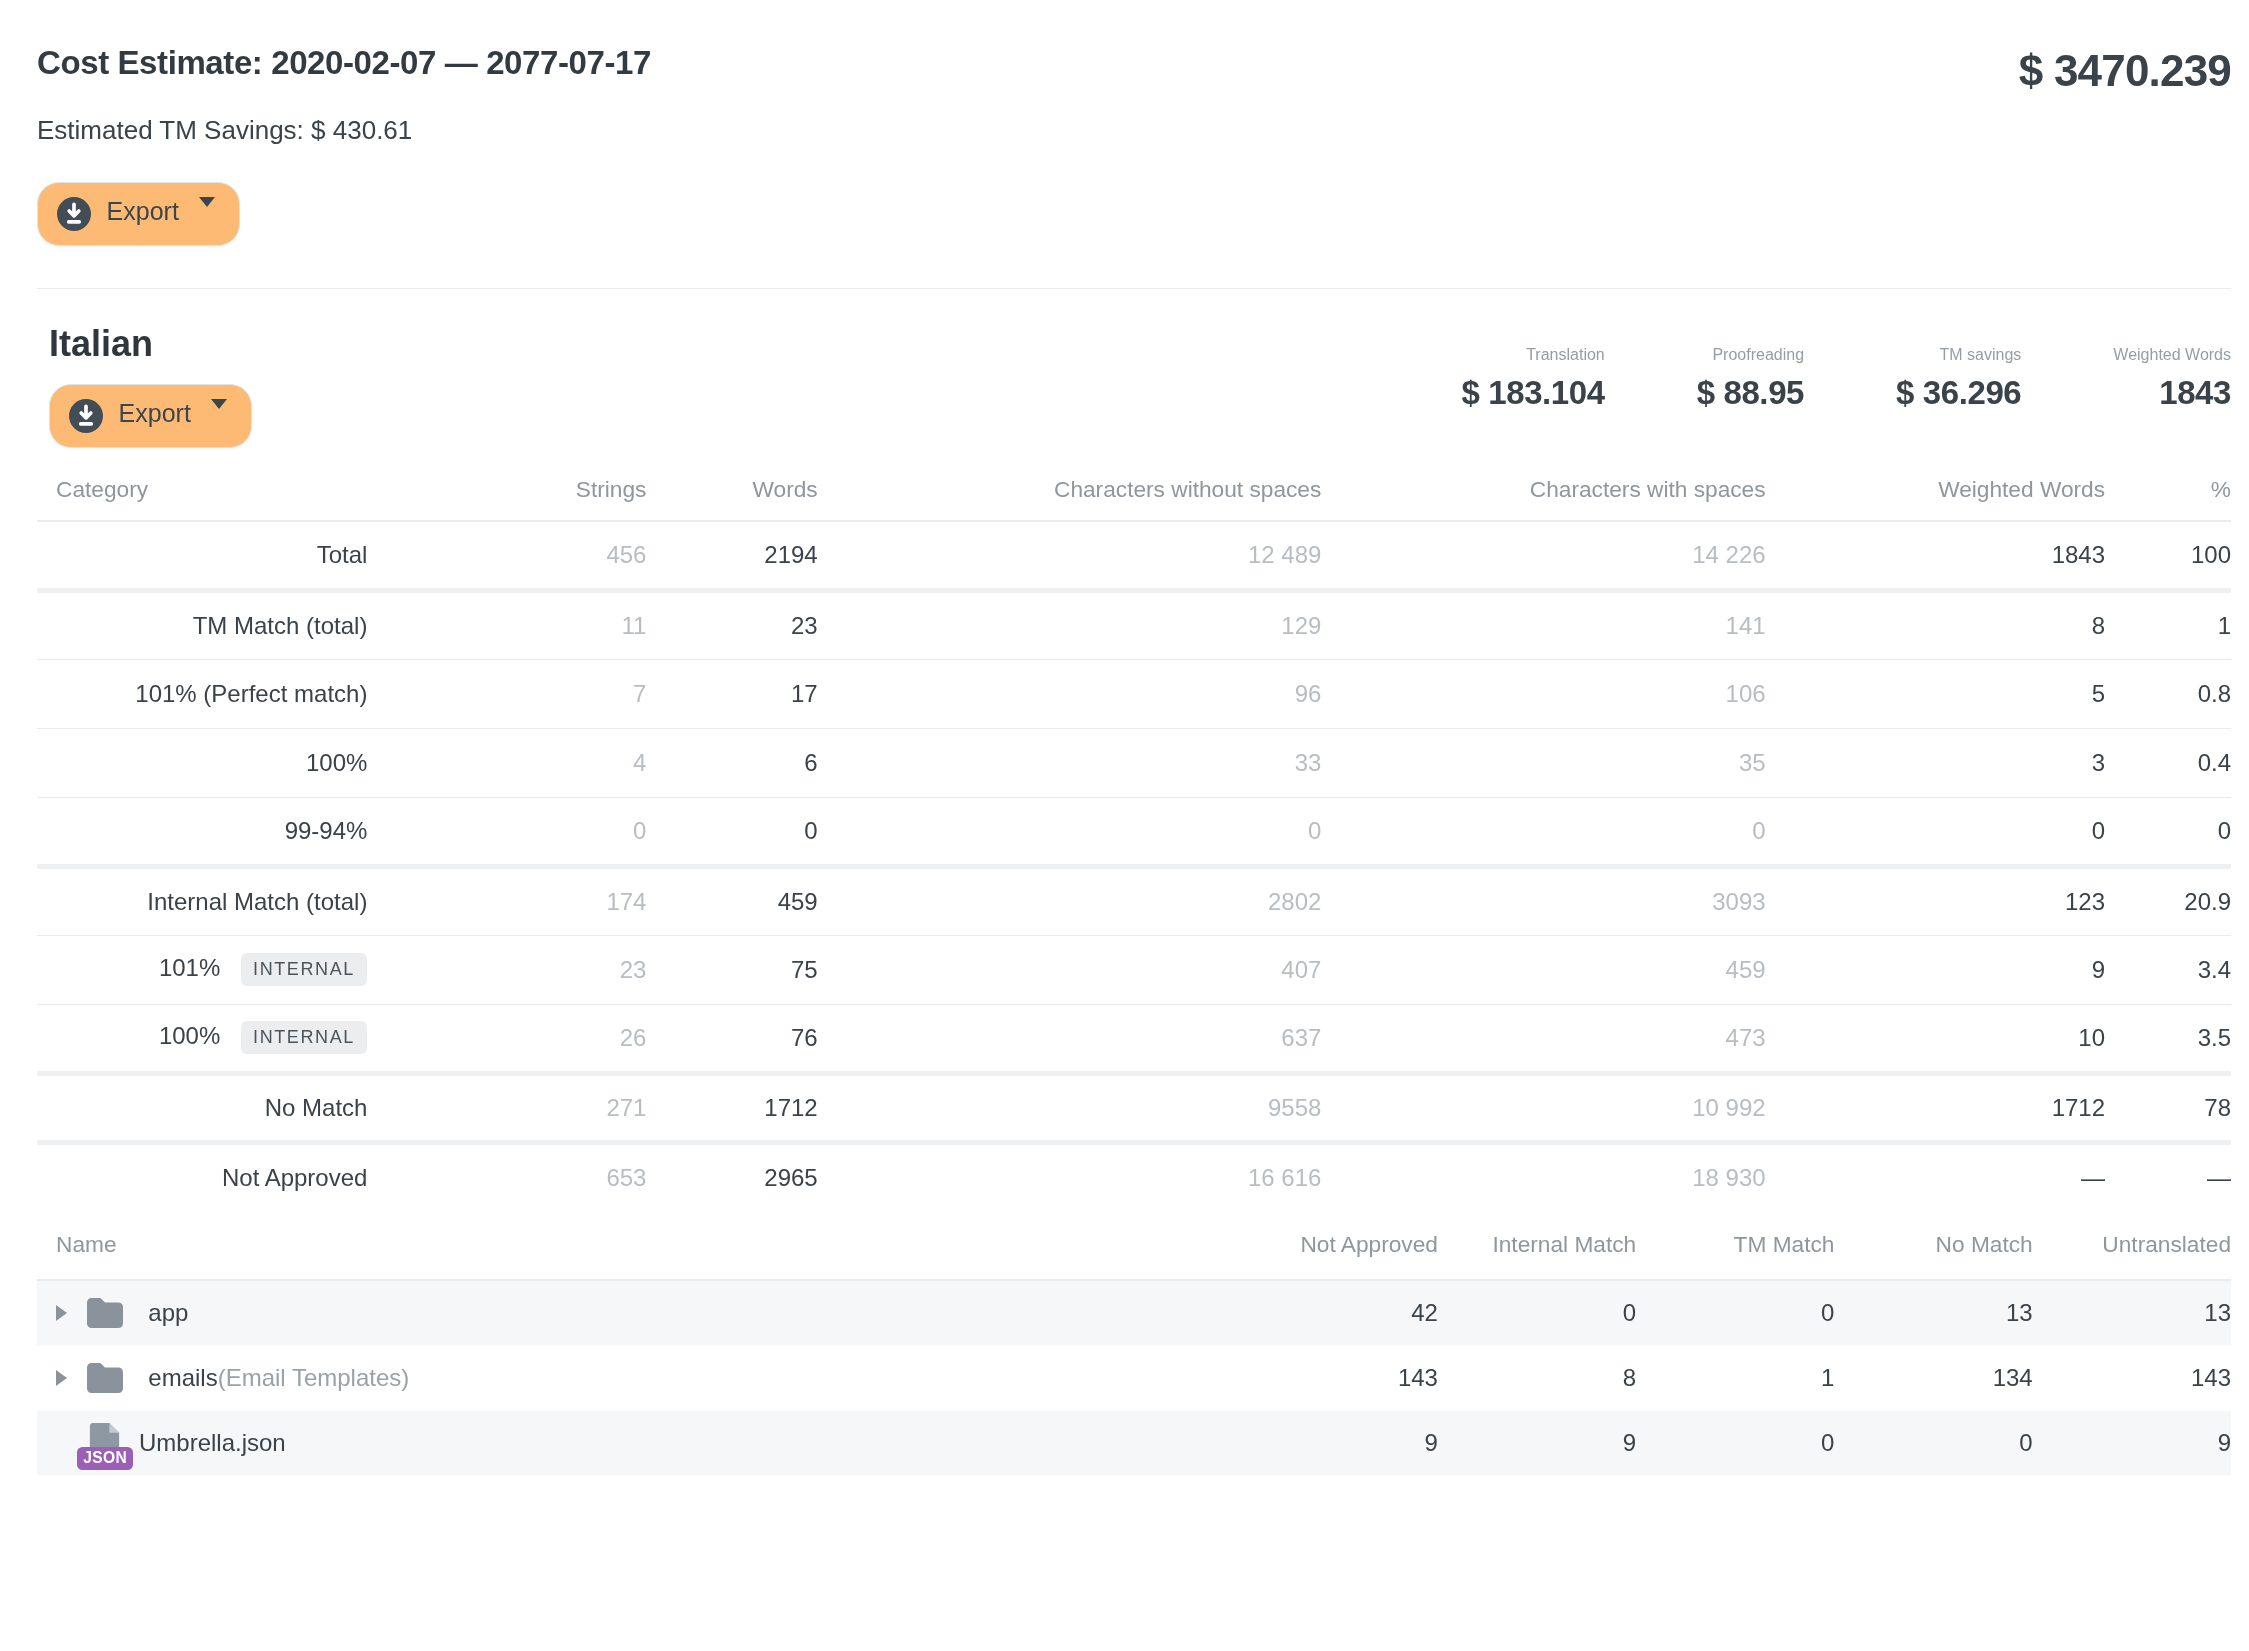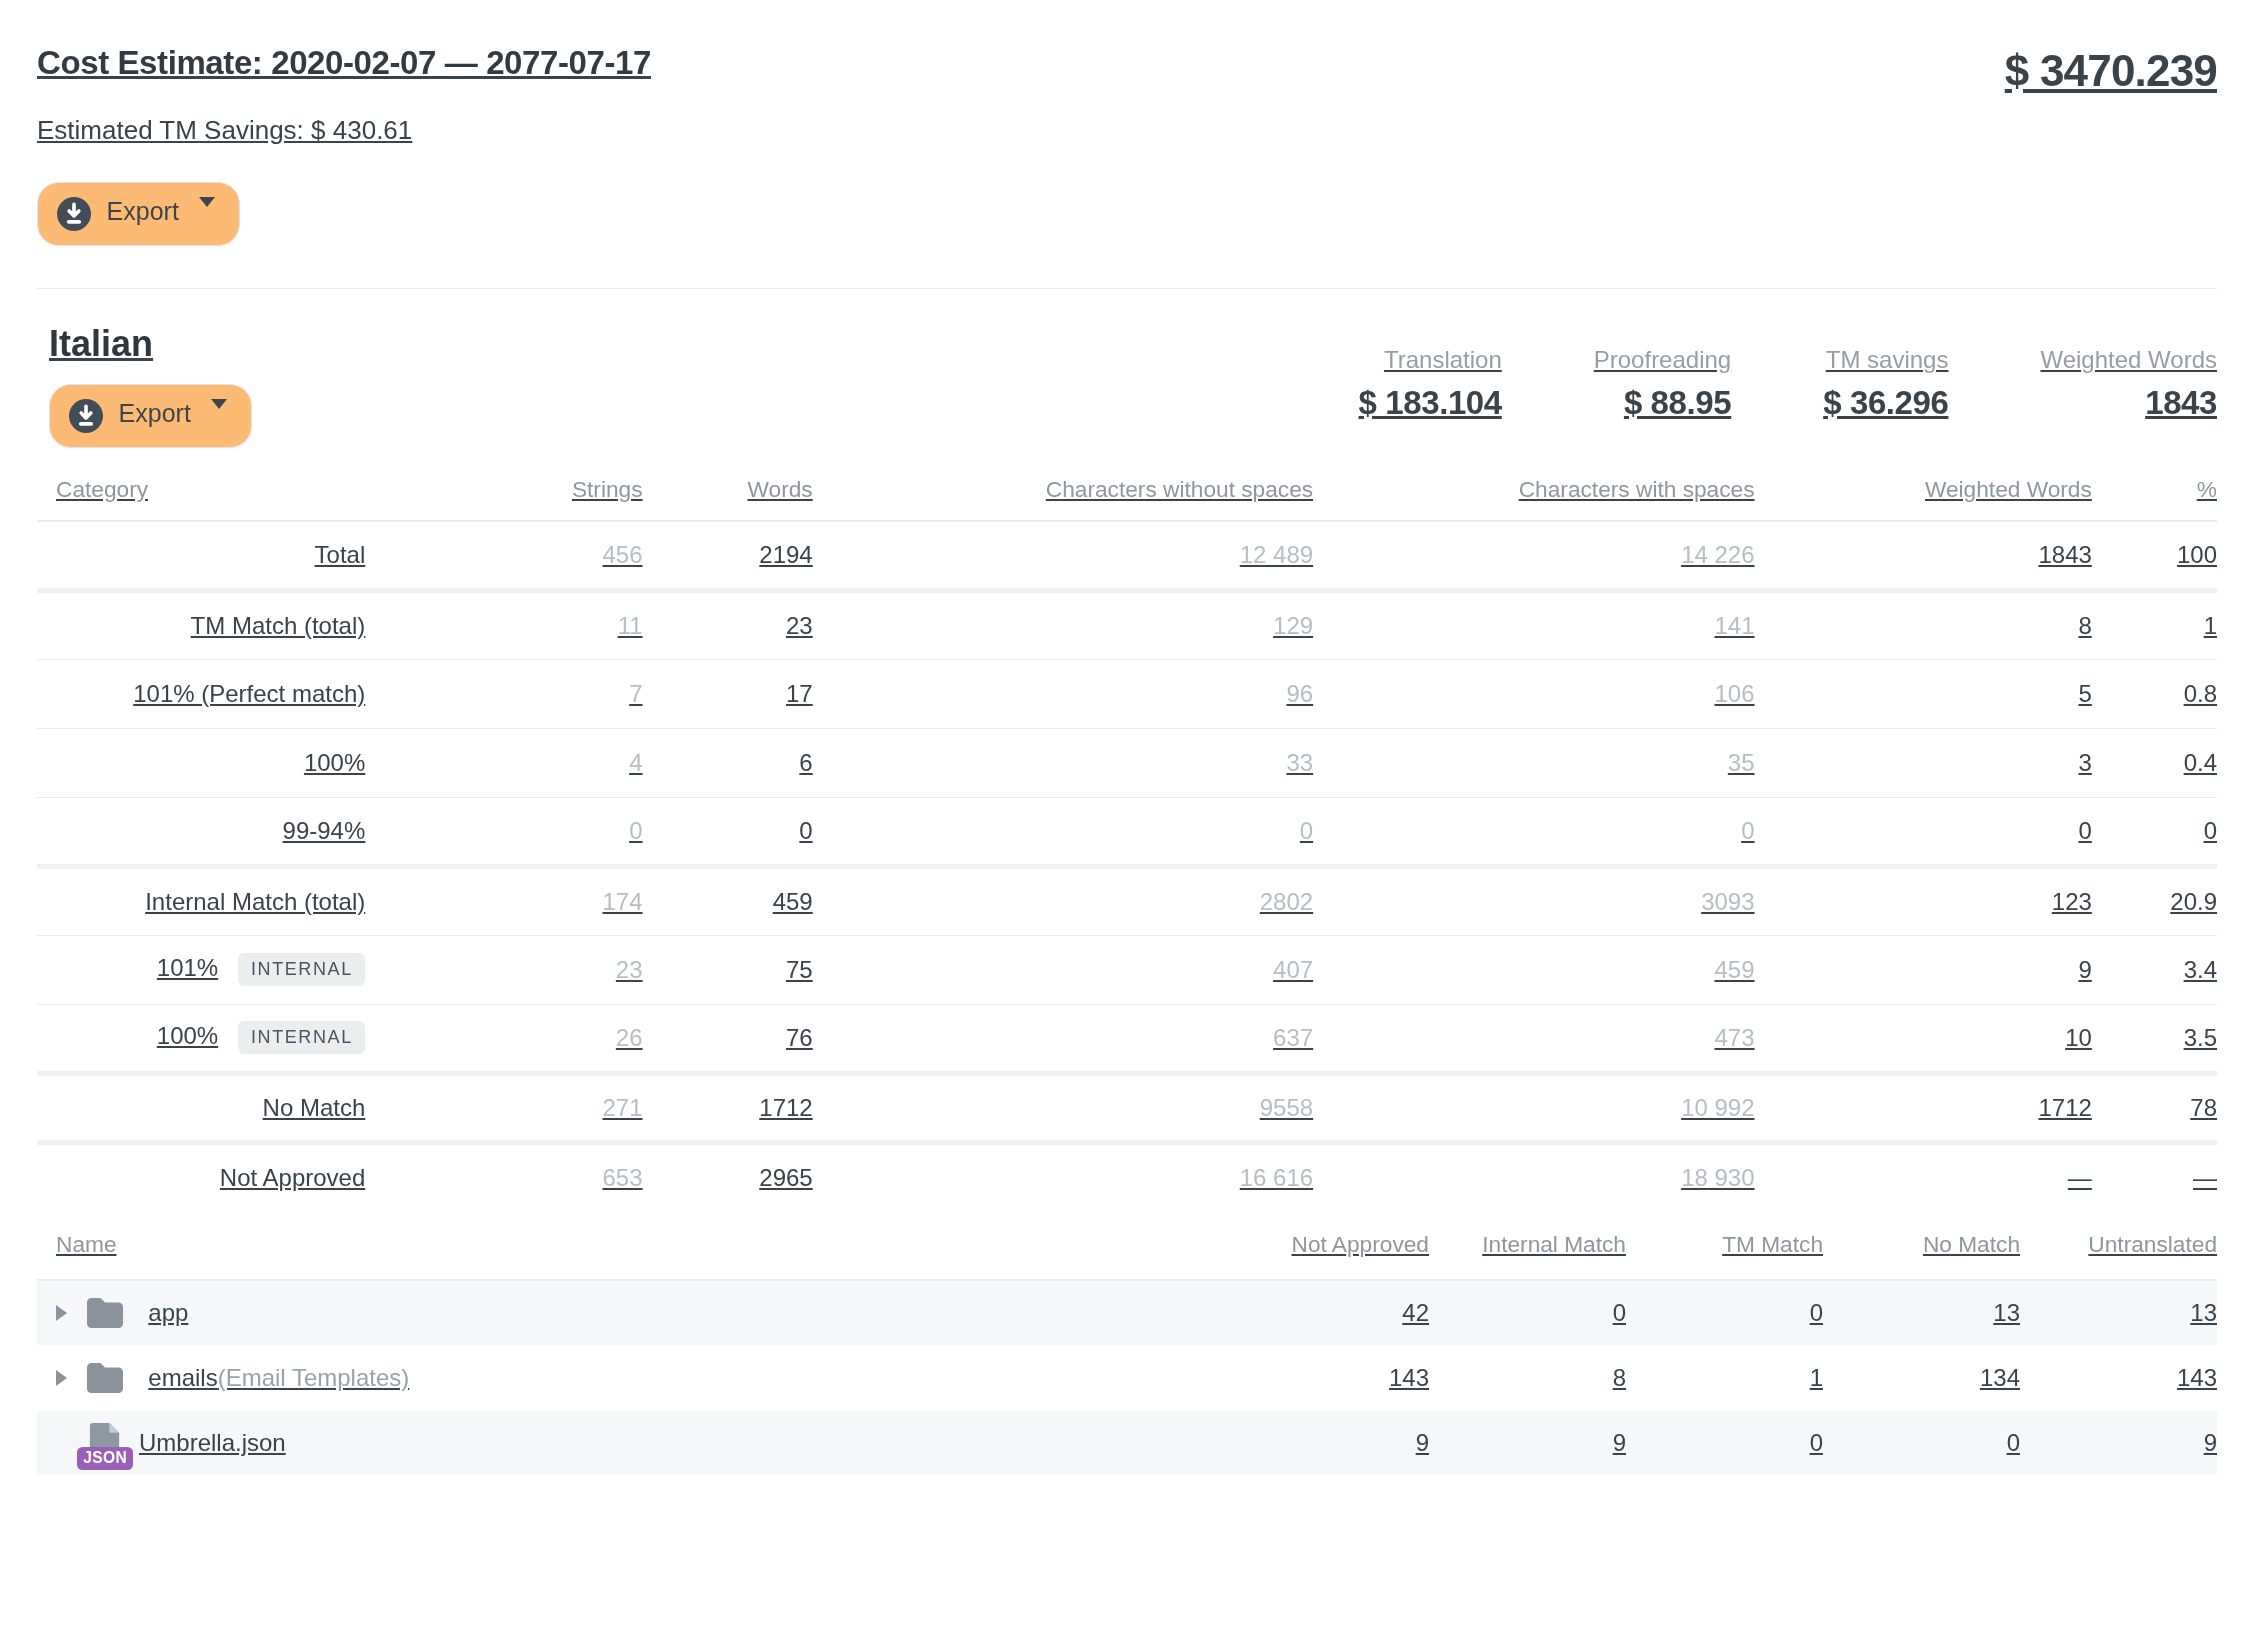--- a/index.html
+++ b/index.html
@@ -1,18 +1,18 @@
 <!DOCTYPE html>
 <html style="font-size:12.5px"><head>
 <meta charset="utf-8">
 <style>
   * { margin:0; padding:0; box-sizing:border-box; }
   html,body { width:2250px; height:1652px; overflow:hidden; background:#fff; }
   body { font-family:"Liberation Sans","DejaVu Sans",sans-serif; color:#3a424a; }
-  .page { width:2250px; height:1268px; padding:44px 33px 0 37px;text-decoration:underline; }
+  .page { width:2250px; height:1268px; padding:44px 19px 0 37px; }
 
   
   .top { display:flex; justify-content:space-between; align-items:flex-start; }
   .page-title { font-size:33px; font-weight:700; color:#333b42; letter-spacing:-0.4px; }
   .grand-total { font-size:44px; font-weight:700; color:#3a424a; margin-top:1.6px; letter-spacing:-0.8px; }
   .subtitle { font-size:26px; color:#3a424a; margin-top:33px; }
 
   .btn-export {
     margin-top:36px; display:inline-flex; align-items:flex-start; gap:15.6px;
     background:#fdba74; border:1.6px solid #dfe3e6; border-radius:22px;
@@ -27,21 +27,21 @@
   }
 
   .divider { border:none; border-top:1.6px solid #e9ebec; margin-top:42px; }
 
   
   .lang-row { display:flex; justify-content:space-between; align-items:flex-start; margin-top:34px;margin-left:12px; }
   .lang-title { font-size:36px; font-weight:700; color:#2f373d; }
   .lang-left .btn-export { margin-top:19px; }
   .stats { display:flex; gap:92px; margin-top:23.4px; }
   .stat { text-align:right; }
-  .stat-label { font-size:24px; color:#969da4; }
+  .stat-label { font-size:16px; color:#969da4; }
   .stat-value { font-size:33px; font-weight:700; color:#3b434a; margin-top:9.4px; letter-spacing:-0.4px; }
 
   
   table { width:100%; border-collapse:collapse; table-layout:fixed; }
   .cat-table { margin-top:28px; }
   th { font-size:22.7px; font-weight:400; color:#8f969d; text-align:right; padding:0 0 17px 0; }
   th.left, td.left { text-align:left; padding-left:19px; }
   .cat-table thead tr { border-bottom:2.3px solid #e9ebec; }
   .cat-table tbody tr { border-top:1.6px solid #e9ebec; }
   .cat-table tbody tr:first-child { border-top:none; }

